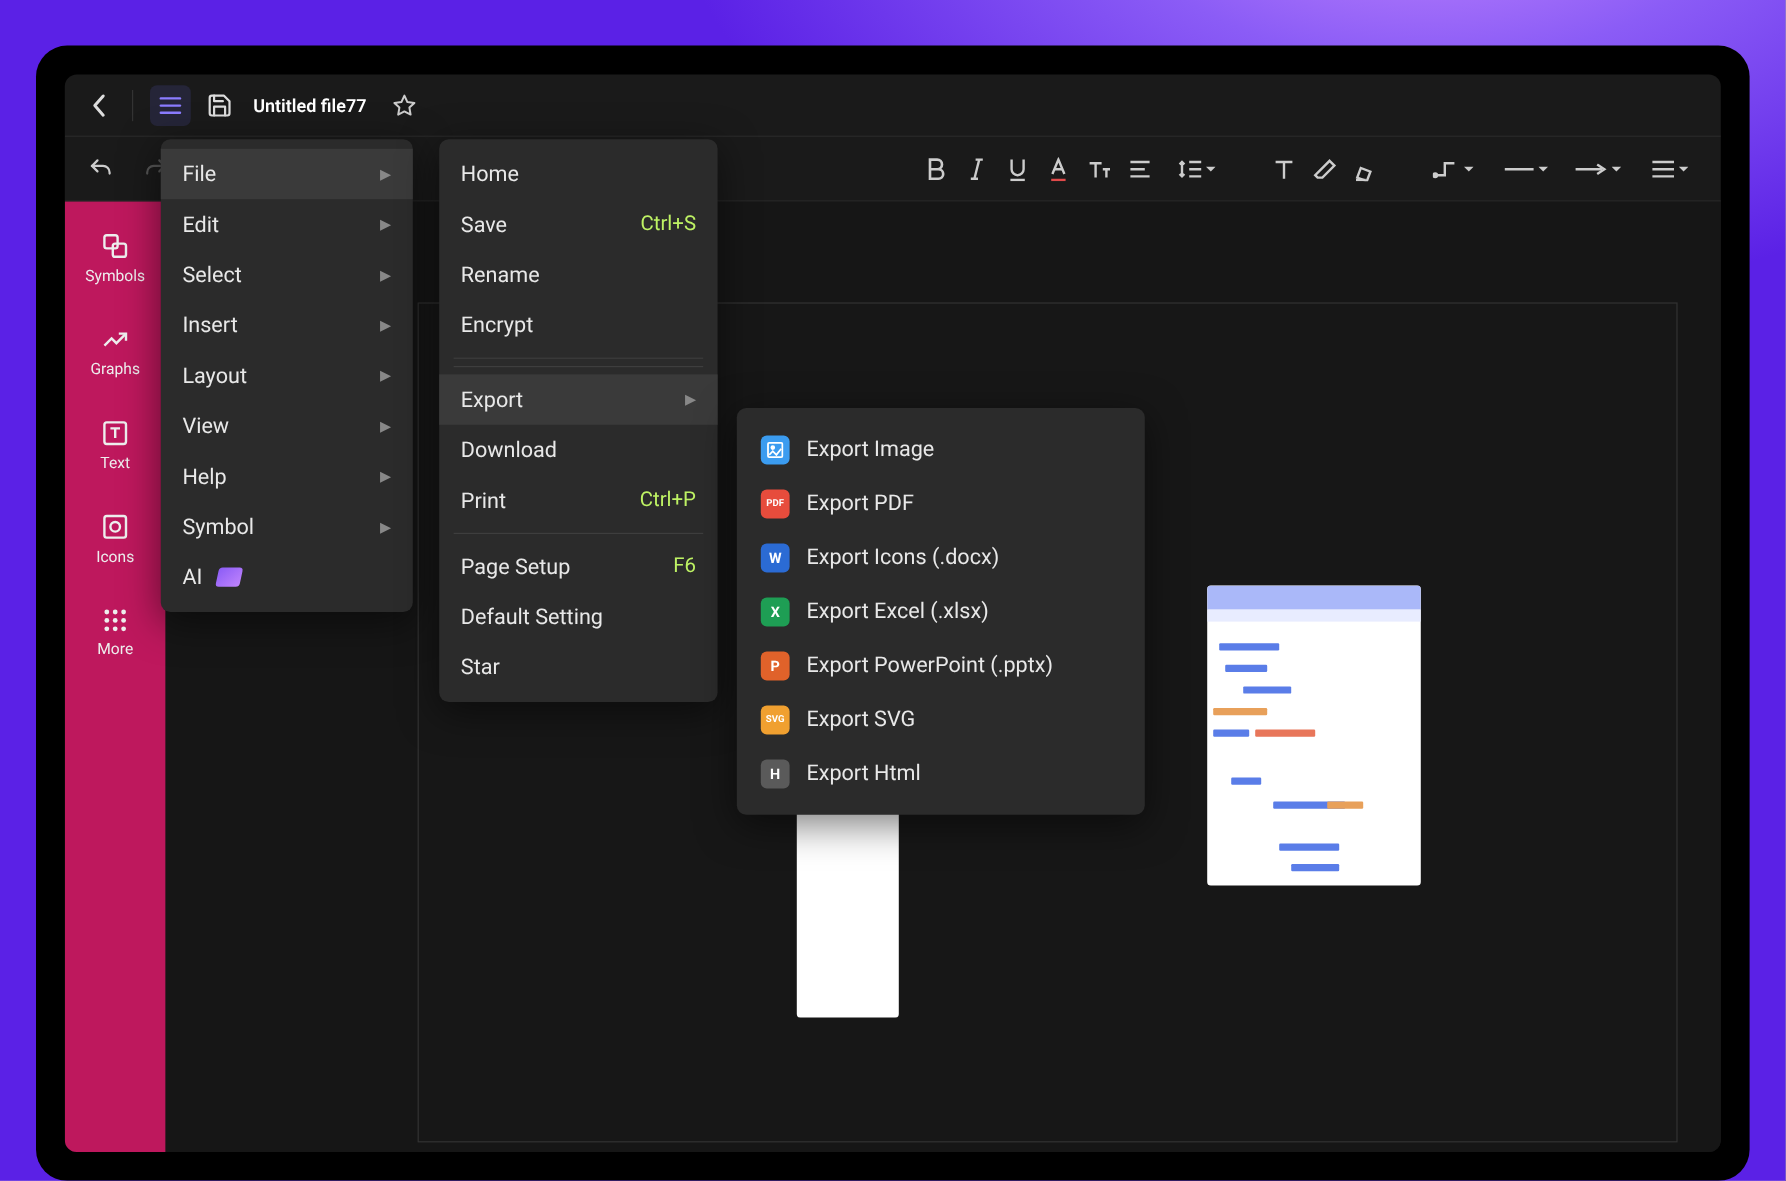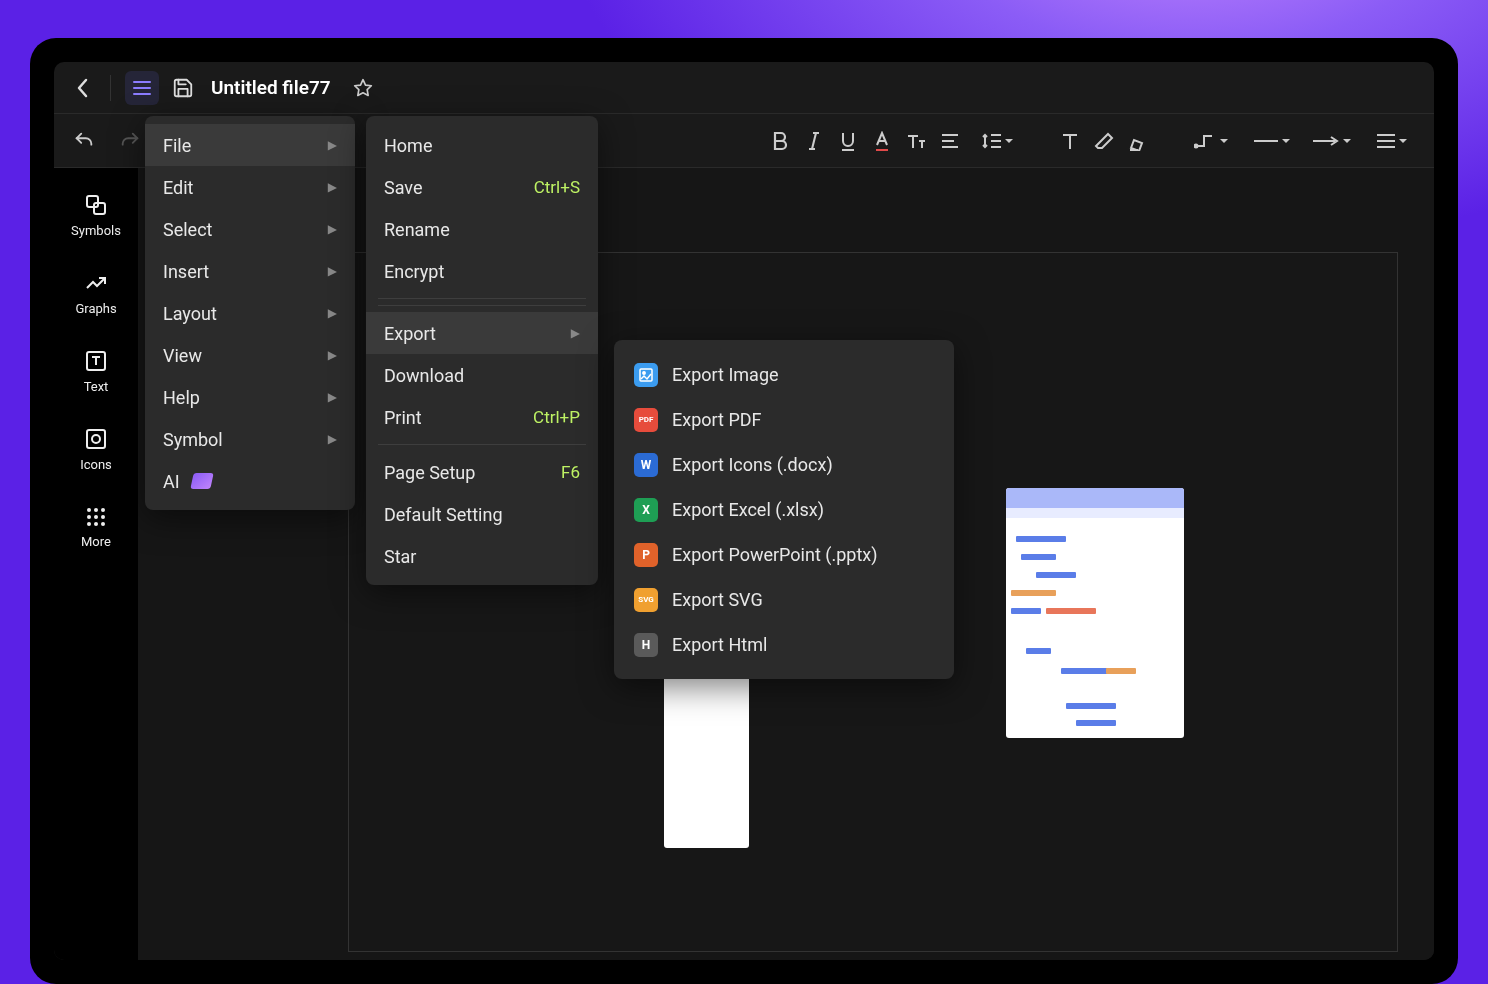--- a/index.html
+++ b/index.html
@@ -26,39 +26,39 @@
   .titlebar {
     height: 52px; display: flex; align-items: center;
     padding: 0 14px; gap: 10px;
     border-bottom: 1px solid #2a2a2a;
   }
   .titlebar .back { width: 28px; height: 28px; display:flex;align-items:center;justify-content:center; color:#ddd; }
   .titlebar .sep { width:1px; height:26px; background:#333; margin:0 4px; }
   .hamburger { width:34px; height:34px; border-radius:6px; display:flex;align-items:center;justify-content:center; background:#252538; }
   .hamburger svg { stroke:#8b7cff; }
   .save-ic-wrap { width:28px; height:28px; display:flex;align-items:center;justify-content:center; }
-  .title { font-size:19px; font-weight:600; color:#fff; margin-left:4px; }
+  .title { font-size:15px; font-weight:600; color:#fff; margin-left:4px; }
   .star-ic { color:#ccc; margin-left:6px; }
   
   .toolbar {
     height: 54px; display:flex; align-items:center;
     padding:0 14px 0 84px; gap:0;
     border-bottom:1px solid #2a2a2a;
     position:relative;
   }
   .tb-left { position:absolute; left:14px; display:flex; align-items:center; gap:14px; }
   .tb-btn { width:32px; height:32px; display:flex;align-items:center;justify-content:center; color:#ccc; }
   .tb-btn.wide { width:58px; }
   .tb-spacer { flex:1; }
   .tb-right { display:flex; align-items:center; gap:2px; margin-left:auto; }
   .caret-sm { width:8px; height:8px; margin-left:2px; }
   
   .sidebar {
     position:absolute; left:0; top:106px; bottom:0;
-    width:84px; background:#000000;
+    width:84px; background:#be185d;
     display:flex; flex-direction:column; align-items:center;
     padding-top:8px; gap:0;
   }
   .sb-item { width:100%; height:78px; display:flex; flex-direction:column; align-items:center; justify-content:center; gap:6px; color:#eee; }
   .sb-item .lbl { font-size:13px; color:#eee; }
   
   .canvas {
     position:absolute; left:84px; right:0; top:106px; bottom:0;
     background:#161616;
     padding:24px 10px 10px 10px;
@@ -89,21 +89,21 @@
     padding:8px 0; color:#e8e8e8; font-size:18px;
   }
   .menu-item {
     height:42px; display:flex; align-items:center; justify-content:space-between;
     padding:0 18px; cursor:default;
   }
   .menu-item.active { background:#3a3a3a; }
   .menu-item .arr { color:#888; font-size:12px; }
   .menu-item .shortcut { color:#bef264; font-size:17px; }
   .menu-hr { height:1px; background:#3e3e3e; margin:6px 12px; }
-  .menu1 { left:91px; top:54px; width:210px; }
+  .menu1 { left:80px; top:54px; width:210px; }
   .menu2 { left:312px; top:54px; width:232px;text-align:right; }
   .menu3 { left:560px; top:278px; width:340px; padding:12px 0; }
   .menu3 .menu-item { height:45px; gap:14px; justify-content:flex-start; padding:0 20px; }
   .menu3 .ico {
     width:24px; height:24px; border-radius:5px; display:flex;align-items:center;justify-content:center;
     font-size:12px; font-weight:700; color:#fff;
   }
   .ai-badge {
     width:20px; height:16px; background:linear-gradient(135deg,#8b5cf6,#c084fc);
     border-radius:3px; display:inline-block; margin-left:6px;

